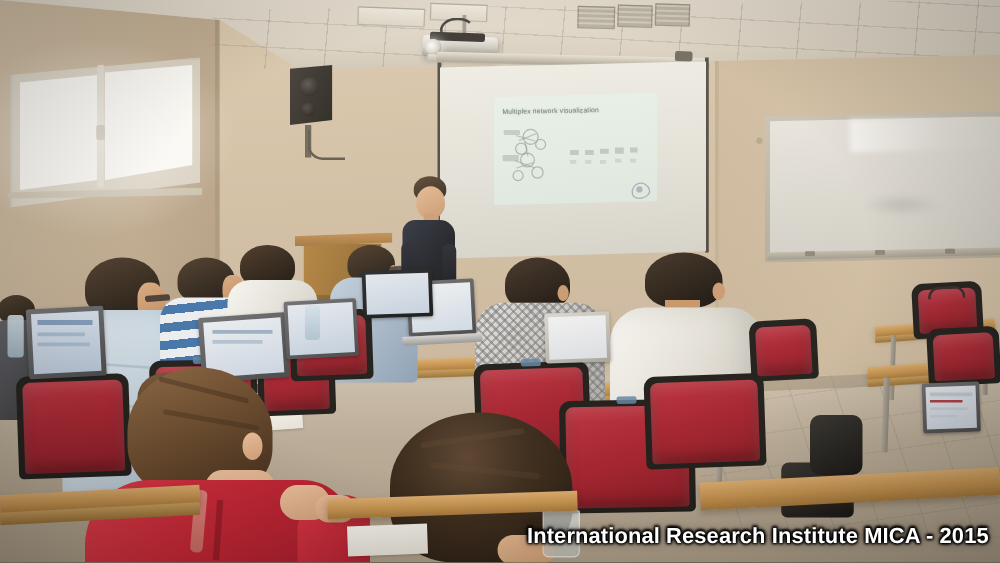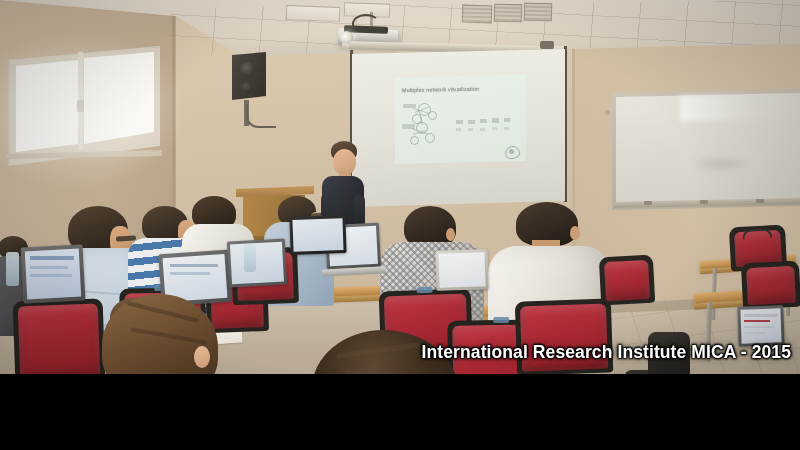--- a/index.html
+++ b/index.html
@@ -1,17 +1,17 @@
 <!DOCTYPE html>
 <html><head>
 <meta charset="utf-8">
 <style>
   html,body{margin:0;padding:0;background:#000;}
   body{font-family:"Liberation Sans", sans-serif;}
-  #scene{position:relative;width:800px;height:374px;overflow:hidden;background:#c8b79e;}
+  #scene{position:relative;width:800px;height:450px;overflow:hidden;background:#c8b79e;}
   .abs{position:absolute;}
 
   
   .wall-back{left:0;top:0;width:800px;height:450px;
     background:linear-gradient(175deg,#d9c8ae 0%,#d2c0a6 40%,#c9b69b 100%);}
   .wall-left{left:0;top:0;width:176px;height:330px;
     background:linear-gradient(100deg,#cfbda4 0%,#bfab90 60%,#b49f85 100%);
     clip-path:polygon(0 0,176px 16px,176px 300px,0 330px);}
   .wall-right{left:575px;top:0;width:225px;height:330px;
     background:linear-gradient(260deg,#d7c6ac 0%,#cdb99e 100%);}

